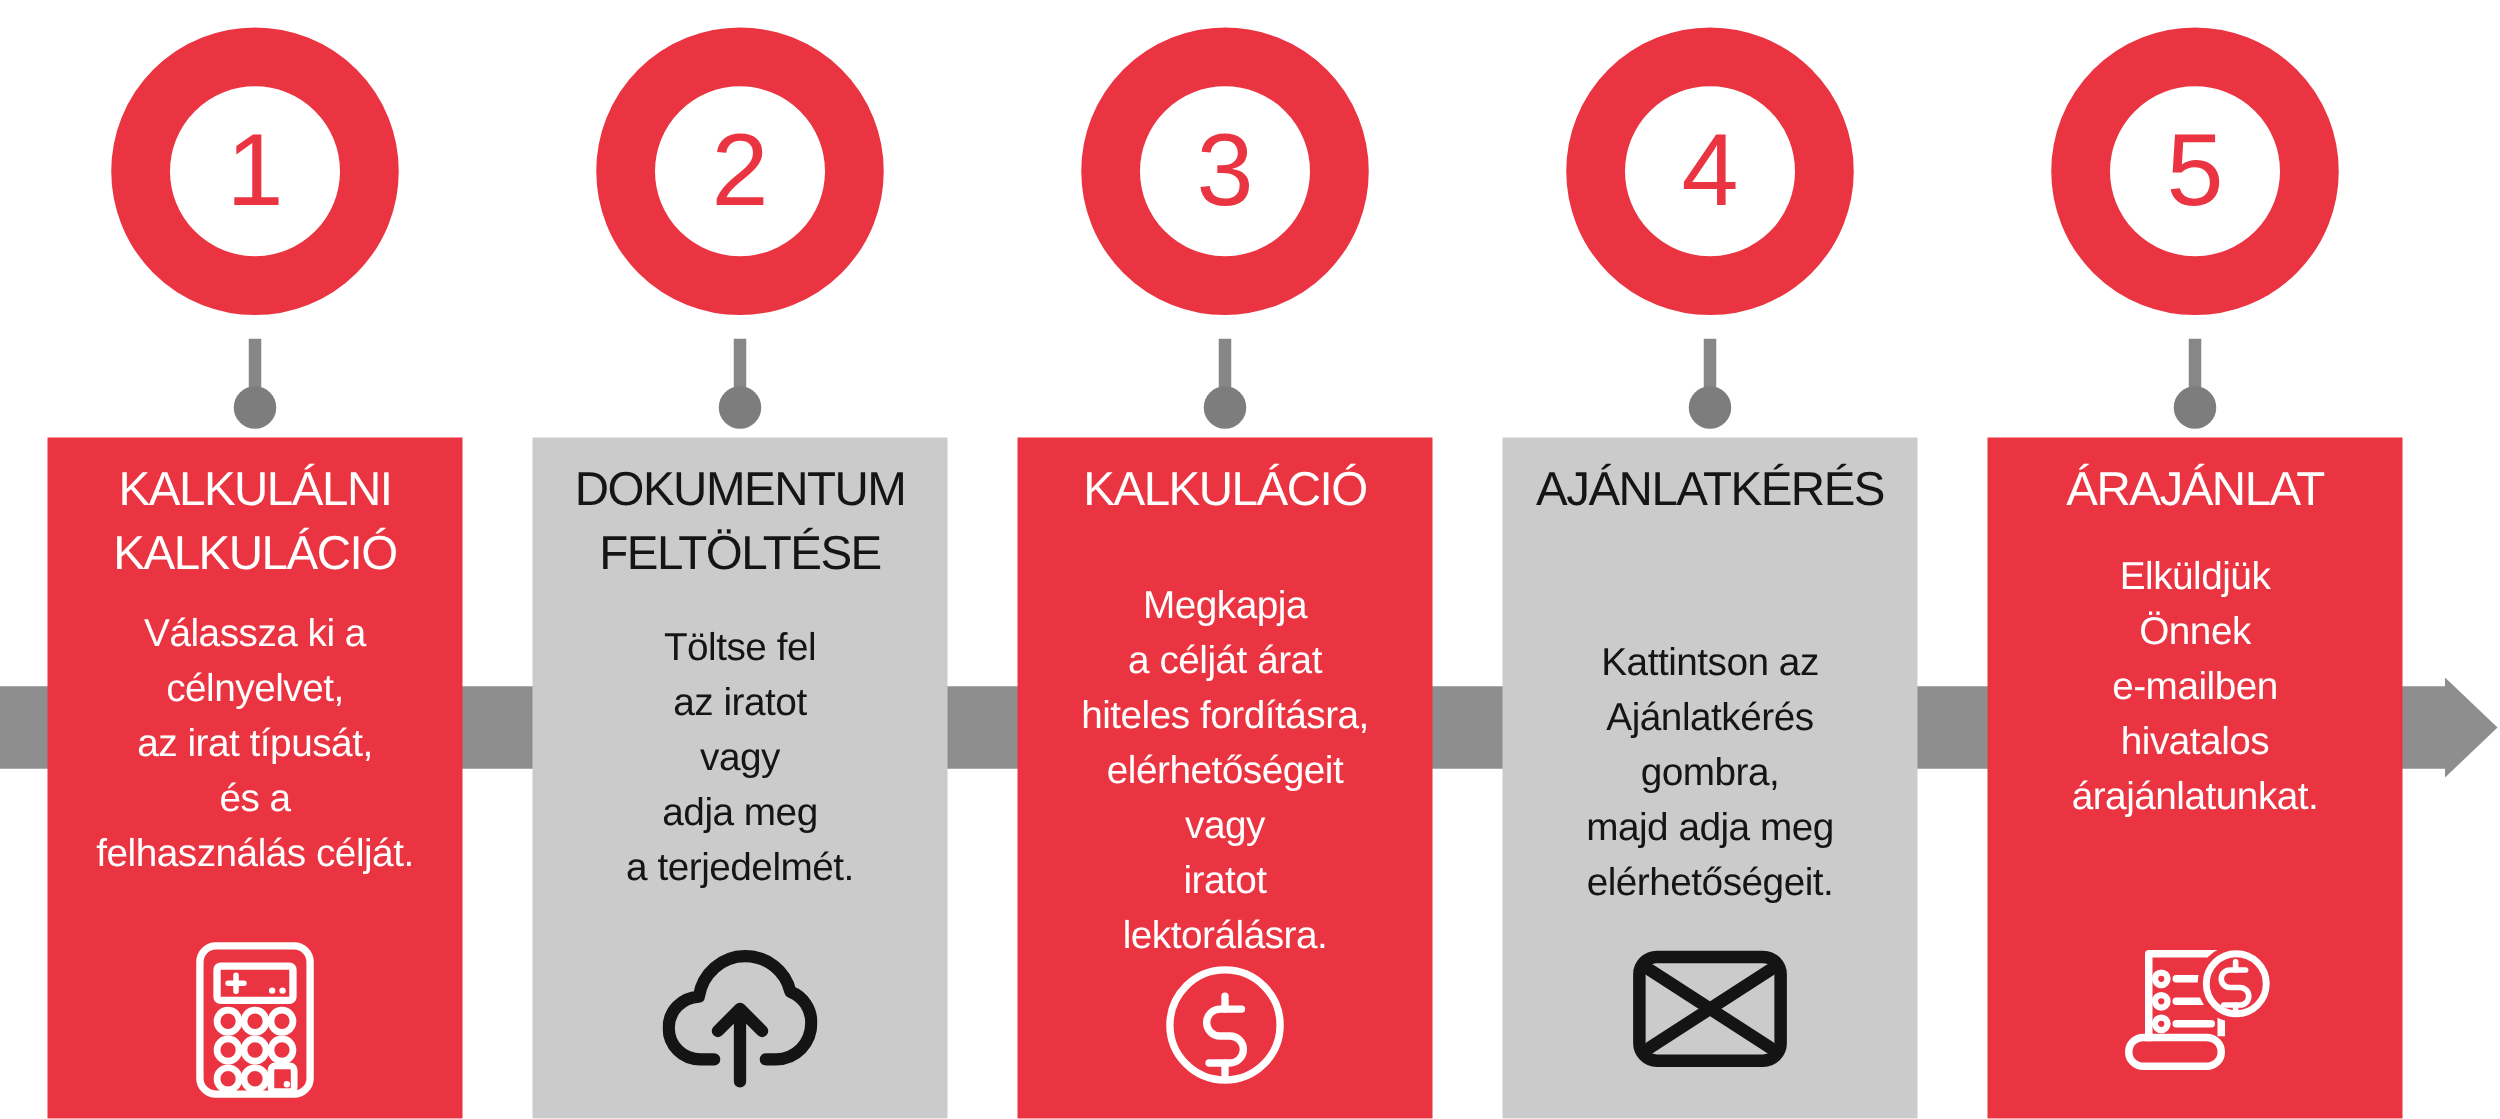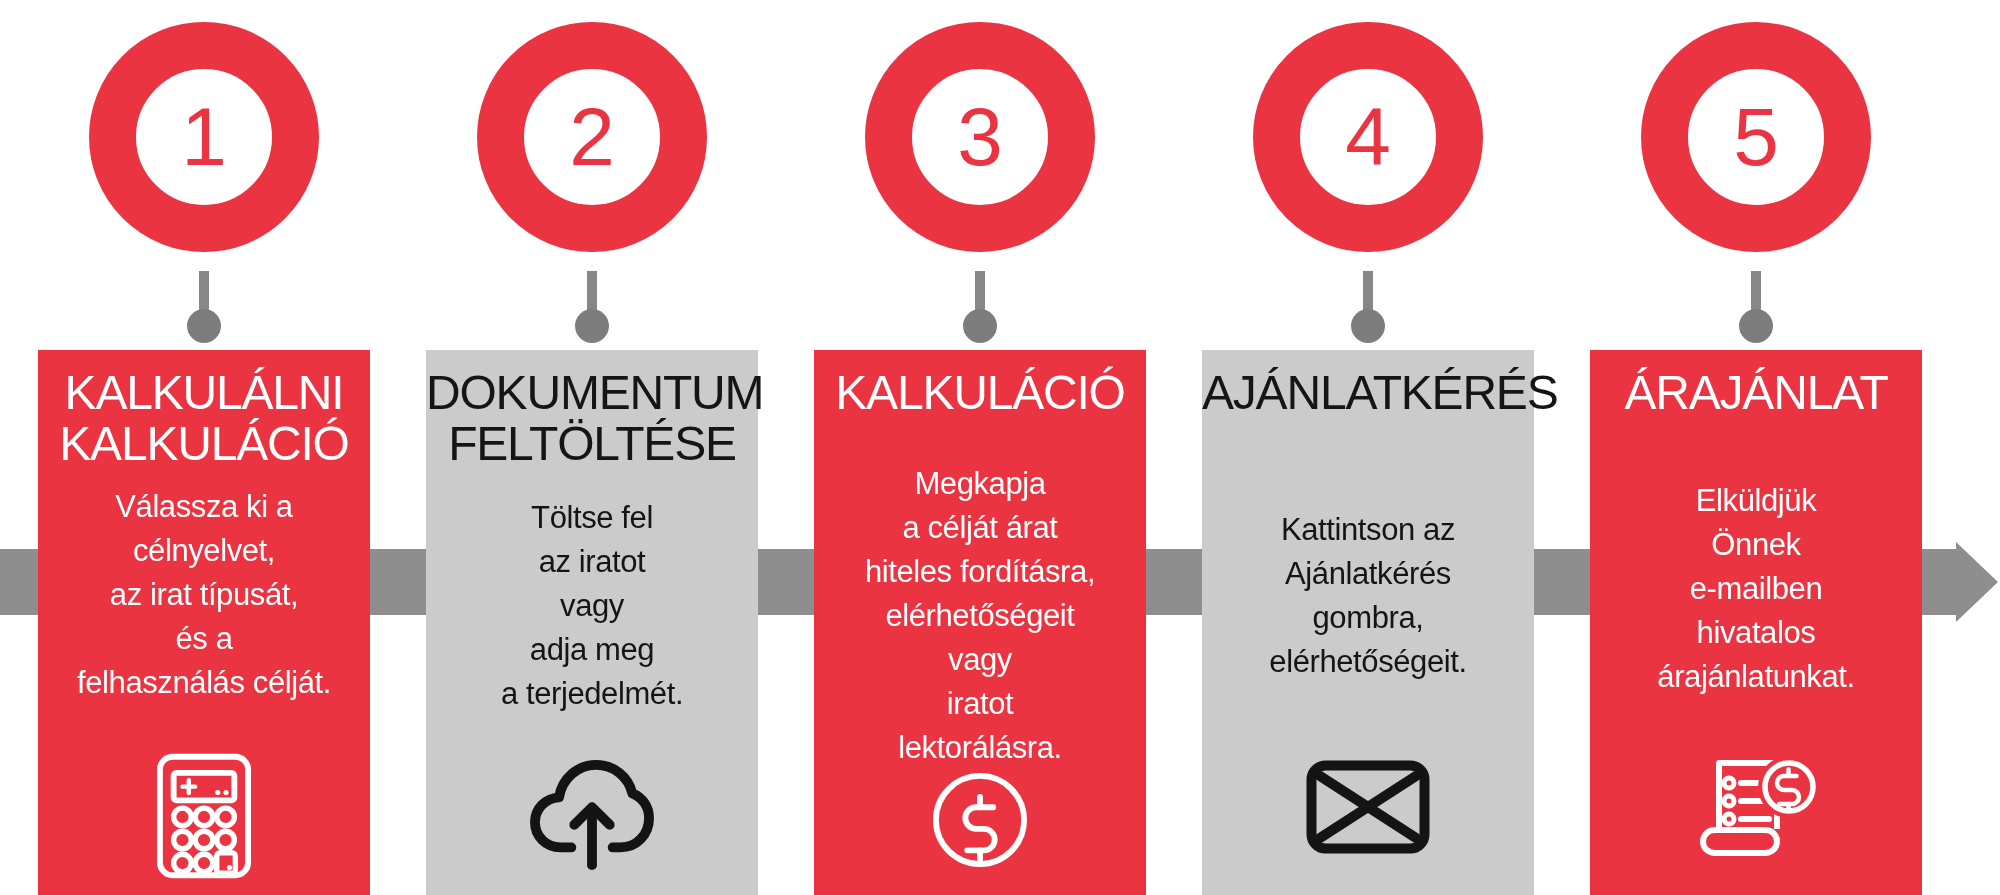--- a/index.html
+++ b/index.html
@@ -29,29 +29,29 @@
     position:absolute;left:51px;top:22px;width:230px;height:230px;border-radius:50%;
     border:47px solid var(--red);background:#fff;box-sizing:border-box;
     display:flex;align-items:center;justify-content:center;
   }
   .num{color:var(--red);font-size:82px;line-height:1;font-weight:400;}
   .pin-stem{position:absolute;left:161px;top:271px;width:10px;height:46px;background:#878787;}
   .pin-ball{position:absolute;left:149px;top:309px;width:34px;height:34px;border-radius:50%;background:var(--gray_pin);}
   .card{position:absolute;left:0;top:350px;width:332px;height:545px;text-align:center;box-sizing:border-box;}
   .v-red .card{background:var(--red);color:var(--white);}
   .v-gray .card{background:var(--gray_card);color:var(--ink);}
-  .card-title{padding-top:17px;font-size:48px;line-height:51px;letter-spacing:-1.2px;font-weight:400;}
+  .card-title{padding-top:17px;font-size:38px;line-height:51px;letter-spacing:-1.2px;font-weight:400;}
   .card-title .line{display:block;}
   .card-body{font-size:31px;line-height:44px;letter-spacing:-0.4px;font-weight:400;}
   .card-body .line{display:block;}
   .step-1 .card-body{margin-top:16px}
   .step-2 .card-body{margin-top:27px}
   .step-3 .card-body{margin-top:44px}
   .step-4 .card-body{margin-top:90px}
-  .step-5 .card-body{margin-top:61px}
+  .step-5 .card-body{margin-top:21px}
   .card-icon{position:absolute;left:50%;transform:translateX(-50%);line-height:0;}
   .v-red .card-icon{color:#ffffff;}
   .v-gray .card-icon{color:#141414;}
   .step-1 .card-icon{bottom:16px}
   .step-2 .card-icon{bottom:22px}
   .step-3 .card-icon{bottom:27px}
   .step-4 .card-icon{bottom:41px}
   .step-5 .card-icon{bottom:26px}
   .card-icon svg{display:inline-block;}
   .knockout{fill:var(--red);stroke:none;}
@@ -158,20 +158,21 @@
     <div class="pin-stem"></div>
     <div class="pin-ball"></div>
     <div class="card">
       <div class="card-title">
             <span class="line">AJÁNLATKÉRÉS</span>
           </div>
       <div class="card-body">
             <span class="line">Kattintson az</span>
             <span class="line">Ajánlatkérés</span>
             <span class="line">gombra,</span>
+            <span class="line">majd adja meg</span>
             <span class="line">elérhetőségeit.</span>
           </div>
       <div class="card-icon"><svg width="124" height="94" viewBox="0 0 124 94" fill="none">
     <rect x="5.5" y="5.5" width="113" height="83" rx="14" stroke="currentColor" stroke-width="10"></rect>
     <path d="M14 16 L110 78 M110 16 L14 78" stroke="currentColor" stroke-width="10" stroke-linecap="round"></path>
   </svg></div>
     </div>
   </div>
       <div class="step step-5 v-red">
     <div class="ring">

